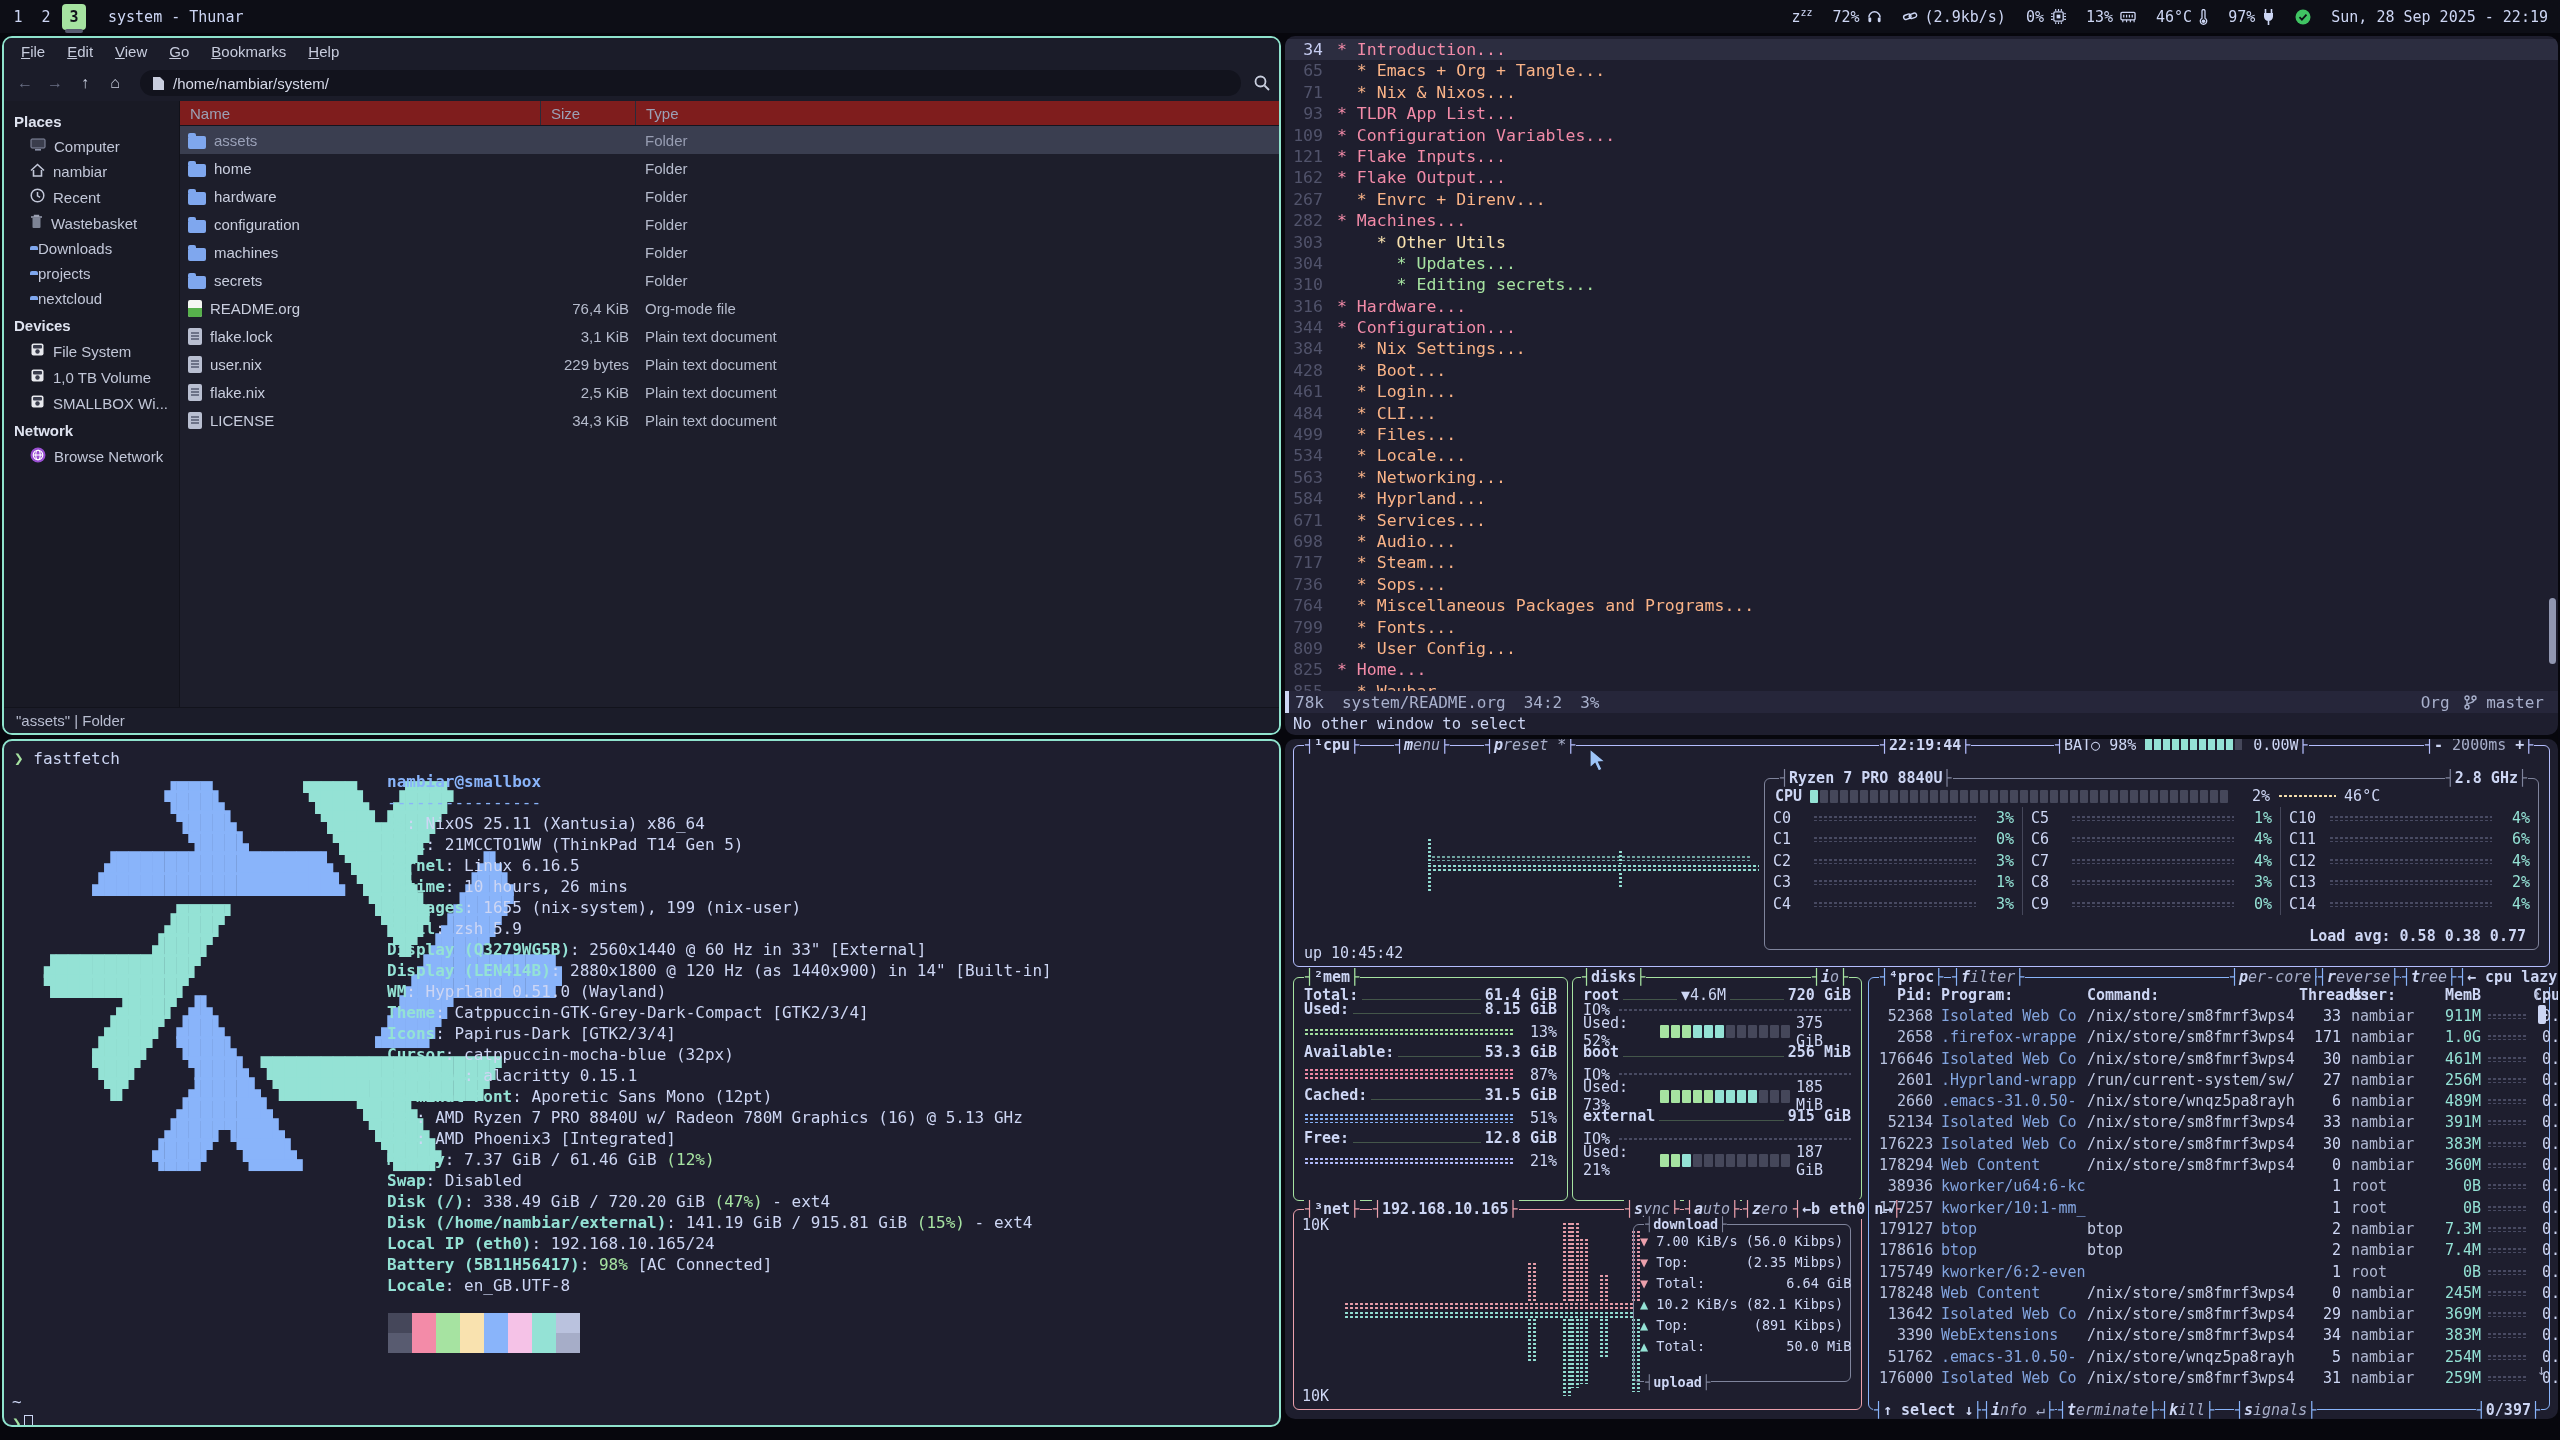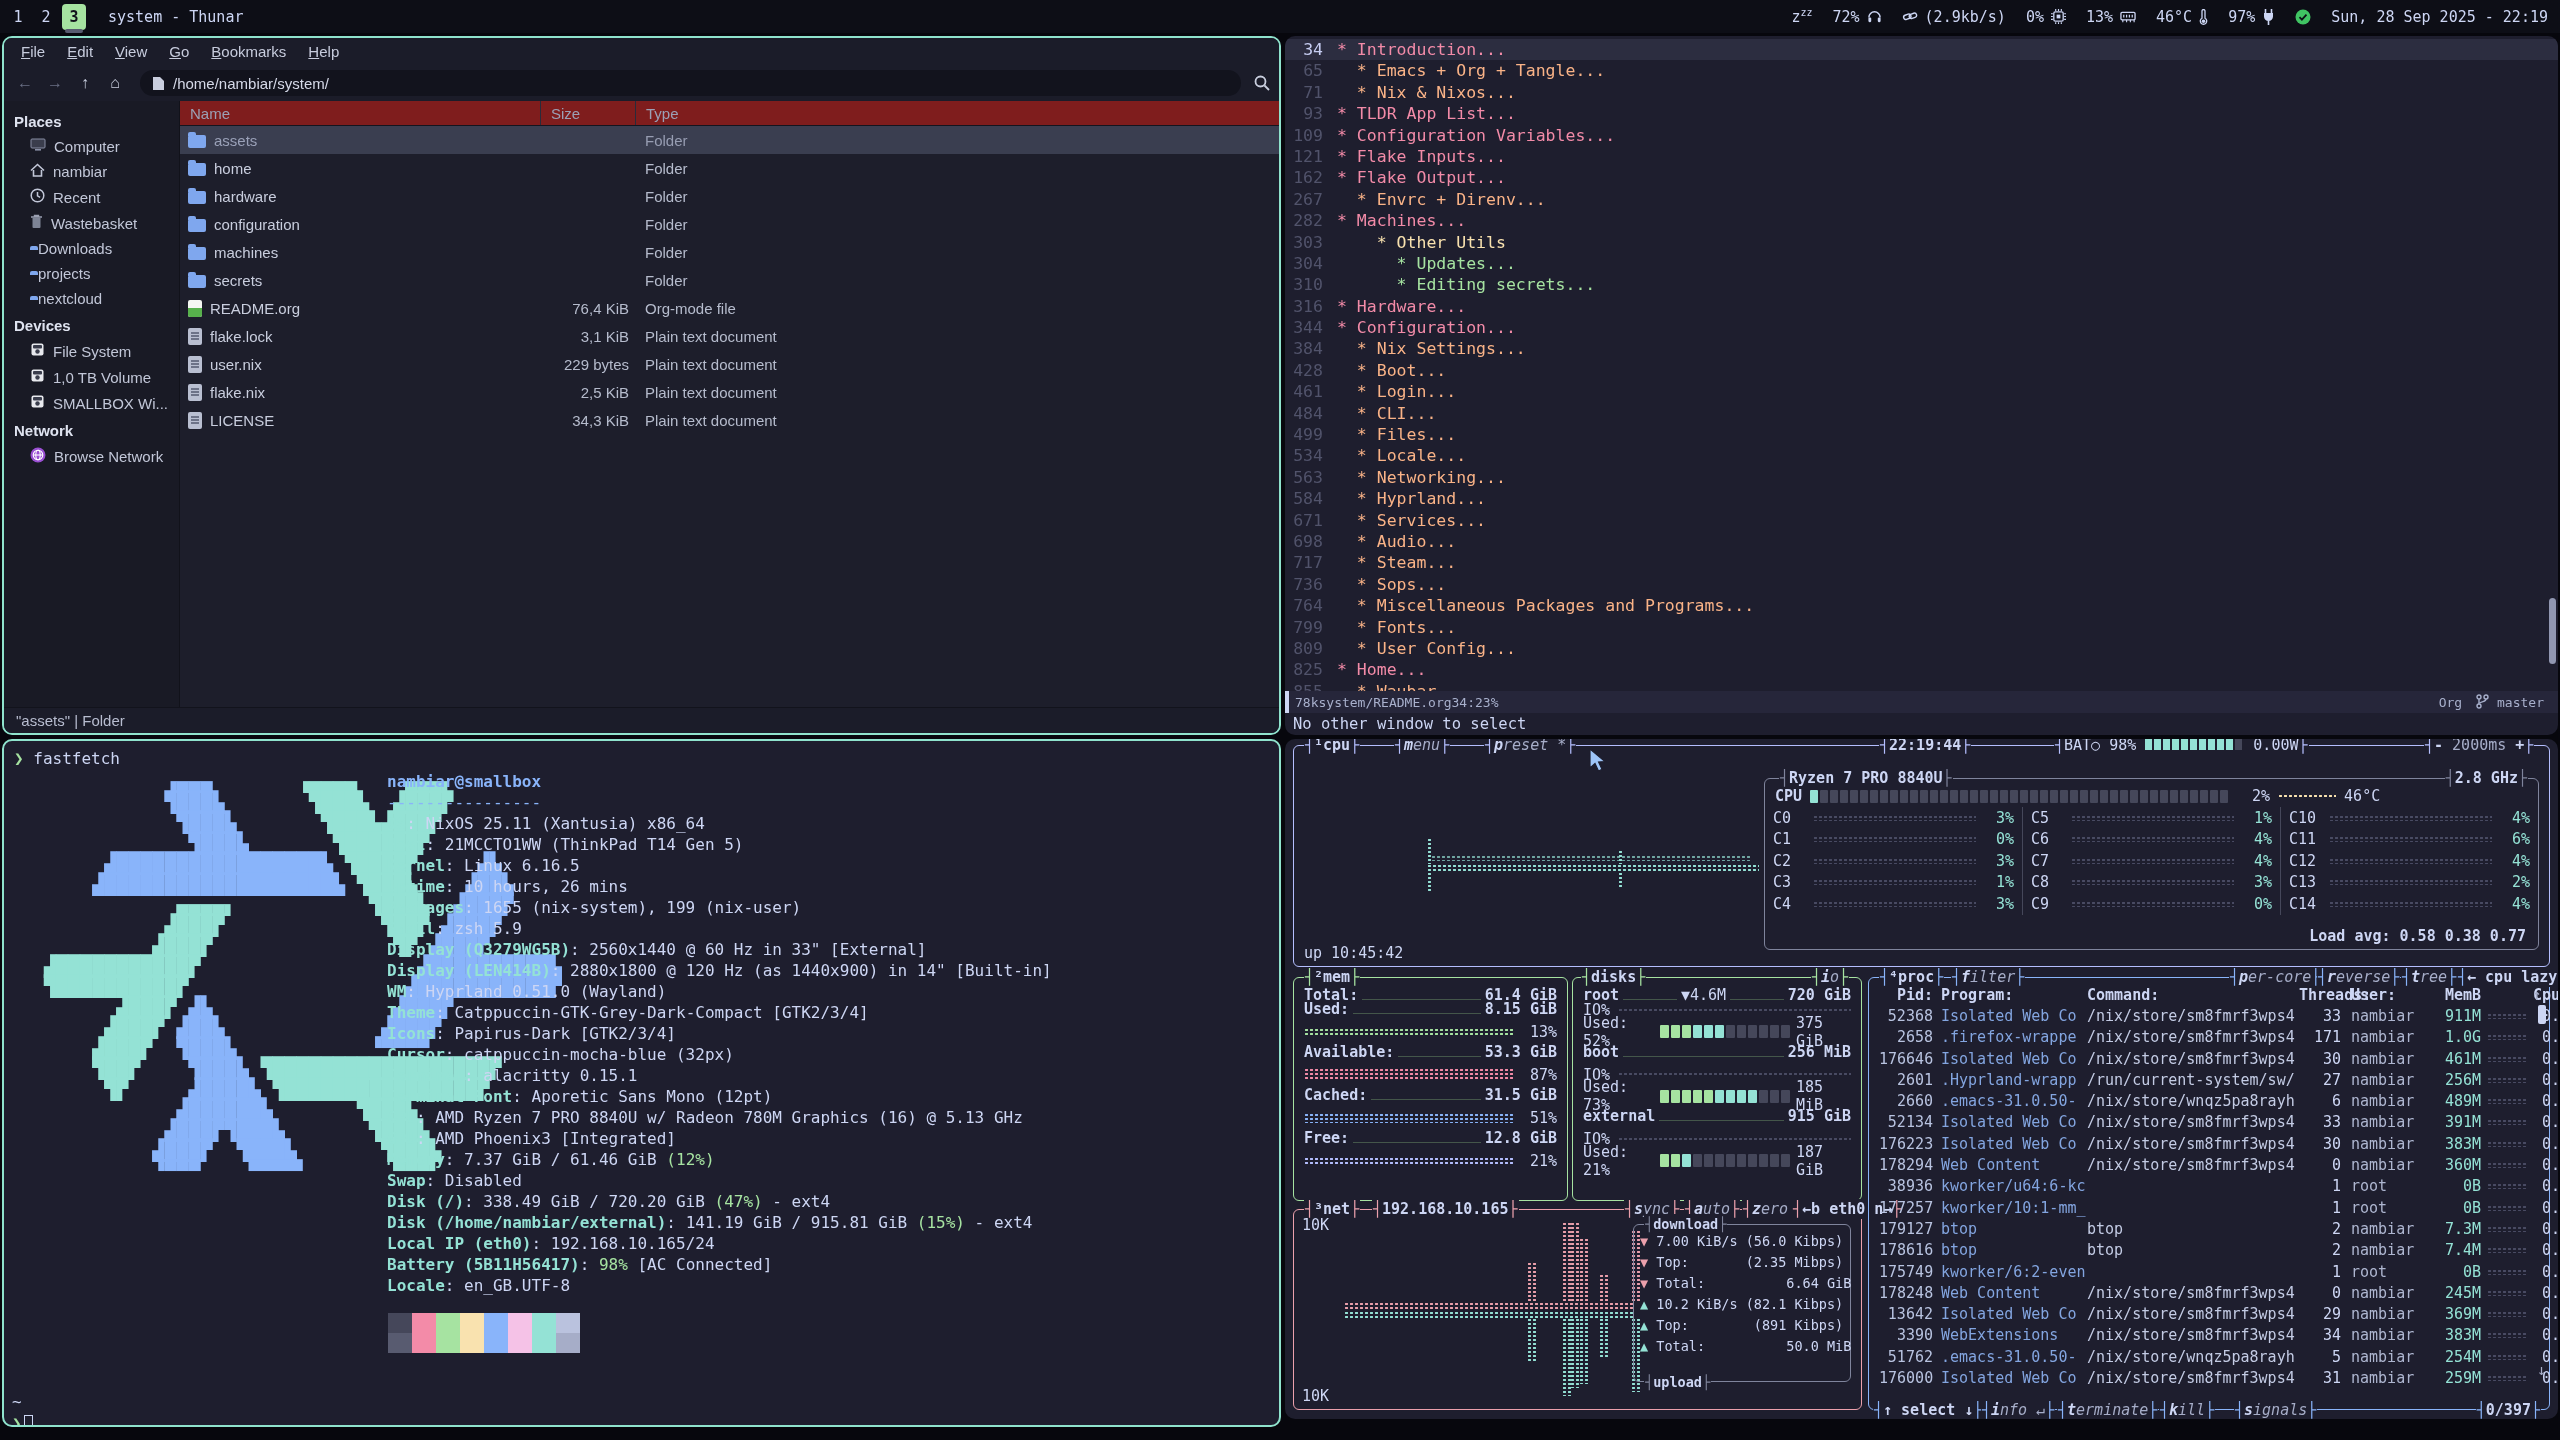--- a/index.html
+++ b/index.html
@@ -40,43 +40,43 @@
   .t-sec { font-weight:bold; color:#dfe3f0; padding:6px 10px 4px 10px; }
   .t-item { display:flex; align-items:center; gap:8px; padding:4px 6px 4px 26px; color:#c2c7d8; white-space:nowrap; }
   .t-main { flex:1; display:flex; flex-direction:column; min-width:0; }
   .t-cols { display:grid; grid-template-columns:360px 95px 1fr; height:25px; align-items:center;
             background:#7f1d1d; border-bottom:1px solid #14151f; color:#9ba0b5; }
   .t-cols span { padding-left:10px; border-left:1px solid #2a2b3a; height:100%; display:flex; align-items:center; }
   .t-cols span:first-child { border-left:none; }
   .t-files { flex:1; background:#1d1e2b; }
   .t-row { display:grid; grid-template-columns:360px 95px 1fr; height:28px; align-items:center; color:#c9cede; }
   .t-row.selected { background:#3a3e50; color:#9aa1b8; }
-  .t-row .fname { display:flex; align-items:center; gap:8px; padding-left:8px; }
+  .t-row .fname { display:flex; align-items:flex-end; gap:8px; padding-left:8px; }
   .t-row .fsize { text-align:right; padding-right:6px; color:#b6bccd; }
   .t-row.selected .fsize, .t-row.selected .ftype { color:#979db2; }
   .t-row .ftype { padding-left:10px; color:#b6bccd; }
   .t-status { height:26px; background:#1b1c29; border-top:1px solid #12131c; display:flex; align-items:center;
               padding-left:12px; color:#b8bdd0; }
   .icon-folder { width:18px; height:13px; background:#7fa7ee; border-radius:2px; position:relative; flex:none; margin-top:3px; }
   .icon-folder::before { content:""; position:absolute; top:-3px; left:0; width:8px; height:4px; background:#7fa7ee; border-radius:2px 2px 0 0; }
   .icon-doc { width:14px; height:17px; background:#b9bfd1; border-radius:2px; position:relative; flex:none; }
   .icon-doc::before { content:""; position:absolute; left:3px; top:4px; width:8px; height:2px; background:#6d7388; box-shadow:0 3px 0 #6d7388, 0 6px 0 #6d7388; }
   .icon-org { width:14px; height:17px; background:#f4f7f2; border-radius:2px; position:relative; flex:none; overflow:hidden; }
   .icon-org::before { content:""; position:absolute; left:0; bottom:0; width:14px; height:9px; background:#57b14c; }
 
   
   .emacs { left:1285px; top:36px; width:1273px; height:699px; background:#1e1e2e; font-size:16.5px; display:flex; flex-direction:column; }
   .e-buf { flex:1; padding-top:3px; overflow:hidden; position:relative; }
   .e-line { display:flex; height:21.4px; line-height:21.4px; white-space:pre; }
   .e-line .num { width:52px; text-align:right; padding-right:14px; color:#51536b; flex:none; }
   .e-line.cur { background:#2c2d40; }
   .e-line.cur .num { color:#c6cdf2; }
   .lv1 { color:#f38ba8; } .lv2 { color:#fab387; } .lv3 { color:#f9e2af; } .lv4 { color:#a6e3a1; }
-  .e-modeline { height:22px; background:#26263a; display:flex; align-items:center; color:#a8b0cc;
-                padding-left:10px; position:relative; font-size:13px; }
+  .e-modeline { height:22px; background:#26263a; display:flex; align-items:center; gap:18px; color:#a8b0cc;
+                padding-left:10px; position:relative; font-size:16px; }
   .e-modeline::before { content:""; position:absolute; left:0; top:0; bottom:0; width:4px; background:#cdd6f4; }
   .e-ml-right { margin-left:auto; display:flex; gap:14px; padding-right:14px; align-items:center; }
   .e-echo { height:22px; display:flex; align-items:center; padding-left:8px; color:#cdd6f4; font-size:15.5px; }
   .e-scroll { position:absolute; right:2px; top:562px; width:7px; height:66px; background:#a6adc8; border-radius:4px; opacity:.85; }
 
   
   .term { left:2px; top:739px; width:1279px; height:688px; background:#1e1e2e; font-size:16px; }
   .term-inner { position:relative; width:100%; height:100%; padding:8px 10px; }
   .prompt-line { color:#cdd6f4; }
   .prompt-sym { color:#a6e3a1; font-weight:bold; }

